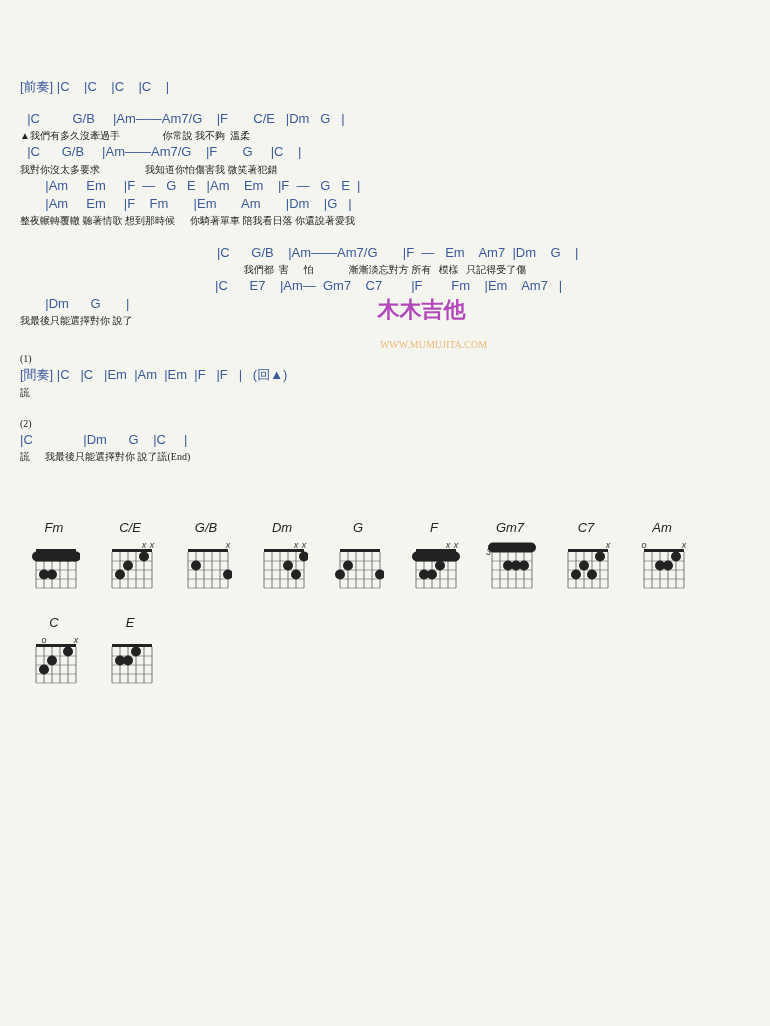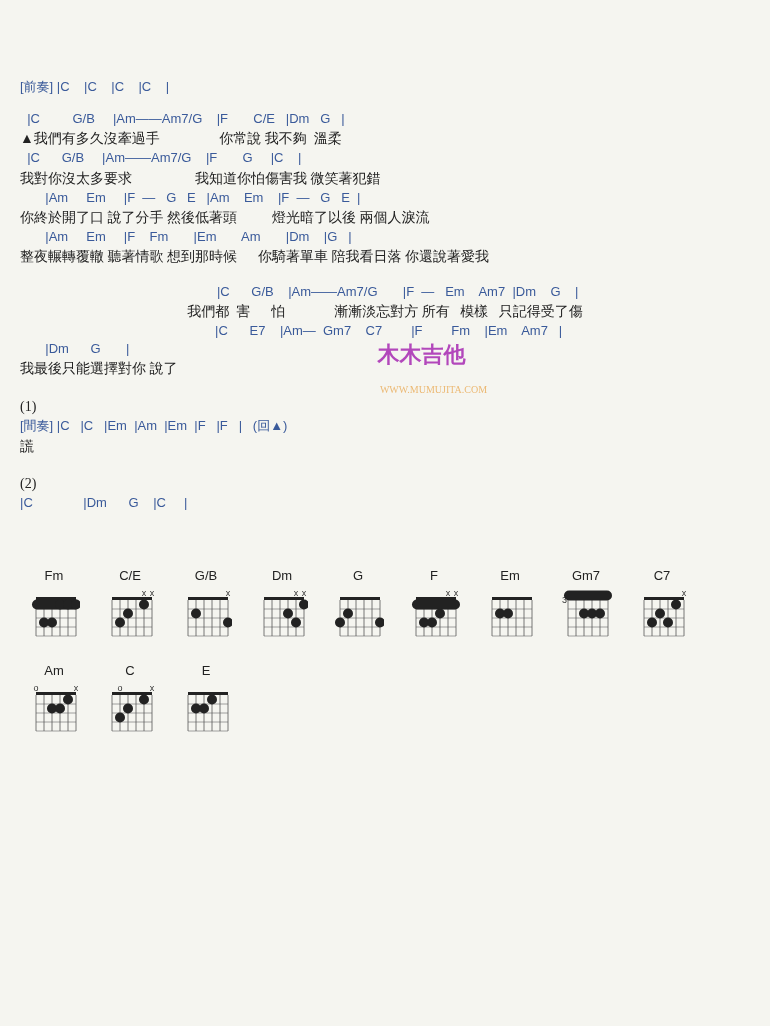--- a/index.html
+++ b/index.html
@@ -45,21 +45,21 @@
     }
     .chord-line {
       color: #3a5a9a;
       font-size: 13px;
       font-family: "Arial", sans-serif;
       line-height: 1.4;
       white-space: pre;
     }
     .lyric-line {
       color: #222;
-      font-size: 14px;
+      font-size: 10px;
       line-height: 1.5;
       white-space: pre;
     }
     .watermark {
       color: #e8a040;
       font-size: 20px;
       font-weight: bold;
       position: absolute;
       left: 50%;
       transform: translateX(-50%);
@@ -79,20 +79,21 @@
       position: relative;
       text-align: center;
     }
     
     .chord-diagrams {
       display: flex;
       flex-wrap: wrap;
       gap: 8px;
       margin-top: 20px;
       align-items: center;
+      font-style: italic;
     }
     .chord-diagram {
       display: flex;
       flex-direction: column;
       align-items: center;
       width: 68px;
     }
     .chord-diagram .chord-name {
       font-size: 13px;
       font-family: Arial, sans-serif;
@@ -125,21 +126,20 @@
   </div>
 
   <div style="height:8px;"></div>
 
   <div class="section">
     <div class="chord-line">  |C         G/B     |Am——Am7/G    |F       C/E   |Dm   G   |</div>
     <div class="lyric-line">▲我們有多久沒牽過手                 你常說 我不夠  溫柔</div>
     <div class="chord-line">  |C      G/B     |Am——Am7/G    |F       G     |C    |</div>
     <div class="lyric-line">我對你沒太多要求                  我知道你怕傷害我 微笑著犯錯</div>
     <div class="chord-line">       |Am     Em     |F  —   G   E   |Am    Em    |F  —   G   E  |</div>
-    <div class="lyric-line">你終於開了口 說了分手 然後低著頭          燈光暗了以後 兩個人淚流</div>
     <div class="chord-line">       |Am     Em     |F    Fm       |Em       Am       |Dm    |G   |</div>
     <div class="lyric-line">整夜輾轉覆轍 聽著情歌 想到那時候      你騎著單車 陪我看日落 你還說著愛我</div>
   </div>
 
   <div style="height:10px;"></div>
 
   <div class="section relative-block">
     <div class="chord-line">       |C      G/B    |Am——Am7/G       |F  —   Em    Am7  |Dm    G    |</div>
     <div class="lyric-line">我們都  害      怕              漸漸淡忘對方 所有   模樣   只記得受了傷</div>
     <div class="chord-line">  |C      E7    |Am—  Gm7    C7        |F        Fm    |Em    Am7   |</div>
@@ -157,20 +157,21 @@
     <div class="lyric-line">(1)</div>
     <div class="chord-line">[間奏] |C   |C   |Em  |Am  |Em  |F   |F   |   (回▲)</div>
     <div class="lyric-line">謊</div>
   </div>
 
   <div style="height:10px;"></div>
 
   <div class="section">
     <div class="lyric-line">(2)</div>
     <div class="chord-line">|C              |Dm      G    |C     |</div>
+    <div class="lyric-line">謊      我最後只能選擇對你 說了謊(End)</div>
   </div>
 
 </div>
 
 <div style="height:30px;"></div>
 
 <div class="chord-diagrams" id="chord-diagrams">
 
 <div class="chord-diagram">
       <div class="chord-name">Fm</div>
@@ -287,38 +288,20 @@
           <line x1="24" y1="15" x2="24" y2="51" stroke="#555" stroke-width="0.8"></line>
           <line x1="32" y1="15" x2="32" y2="51" stroke="#555" stroke-width="0.8"></line>
           <line x1="40" y1="15" x2="40" y2="51" stroke="#555" stroke-width="0.8"></line>
           <line x1="48" y1="15" x2="48" y2="51" stroke="#555" stroke-width="0.8"></line>
           <rect x="4" y="14.5" width="48" height="10" rx="5" fill="#222"></rect>
           <circle cx="16" cy="37.5" r="5" fill="#222"></circle>
           <circle cx="24" cy="37.5" r="5" fill="#222"></circle>
           <circle cx="32" cy="28.5" r="5" fill="#222"></circle>
           <text x="48" y="11" text-anchor="middle" font-size="9" font-family="Arial" fill="#333">x</text>
           <text x="40" y="11" text-anchor="middle" font-size="9" font-family="Arial" fill="#333">x</text>
-        </svg></div>
-    </div>
-    <div class="chord-diagram">
-      <div class="chord-name">Em</div>
-      <div class="chord-grid-wrap"><svg width="52" height="66" viewBox="0 0 52 66">
-          <rect x="8" y="12" width="40" height="3" fill="#222"></rect>
-          <line x1="8" y1="24" x2="48" y2="24" stroke="#888" stroke-width="0.8"></line>
-          <line x1="8" y1="33" x2="48" y2="33" stroke="#888" stroke-width="0.8"></line>
-          <line x1="8" y1="42" x2="48" y2="42" stroke="#888" stroke-width="0.8"></line>
-          <line x1="8" y1="51" x2="48" y2="51" stroke="#888" stroke-width="0.8"></line>
-          <line x1="8" y1="15" x2="8" y2="51" stroke="#555" stroke-width="0.8"></line>
-          <line x1="16" y1="15" x2="16" y2="51" stroke="#555" stroke-width="0.8"></line>
-          <line x1="24" y1="15" x2="24" y2="51" stroke="#555" stroke-width="0.8"></line>
-          <line x1="32" y1="15" x2="32" y2="51" stroke="#555" stroke-width="0.8"></line>
-          <line x1="40" y1="15" x2="40" y2="51" stroke="#555" stroke-width="0.8"></line>
-          <line x1="48" y1="15" x2="48" y2="51" stroke="#555" stroke-width="0.8"></line>
-          <circle cx="16" cy="28.5" r="5" fill="#222"></circle>
-          <circle cx="24" cy="28.5" r="5" fill="#222"></circle>
         </svg></div>
     </div>
     <div class="chord-diagram">
       <div class="chord-name">Gm7</div>
       <div class="chord-grid-wrap"><svg width="52" height="66" viewBox="0 0 52 66">
           <text x="2" y="18.3" font-size="9" font-family="Arial" fill="#333">3</text>
           <line x1="8" y1="13" x2="48" y2="13" stroke="#888" stroke-width="1"></line>
           <line x1="8" y1="24" x2="48" y2="24" stroke="#888" stroke-width="0.8"></line>
           <line x1="8" y1="33" x2="48" y2="33" stroke="#888" stroke-width="0.8"></line>
           <line x1="8" y1="42" x2="48" y2="42" stroke="#888" stroke-width="0.8"></line>

